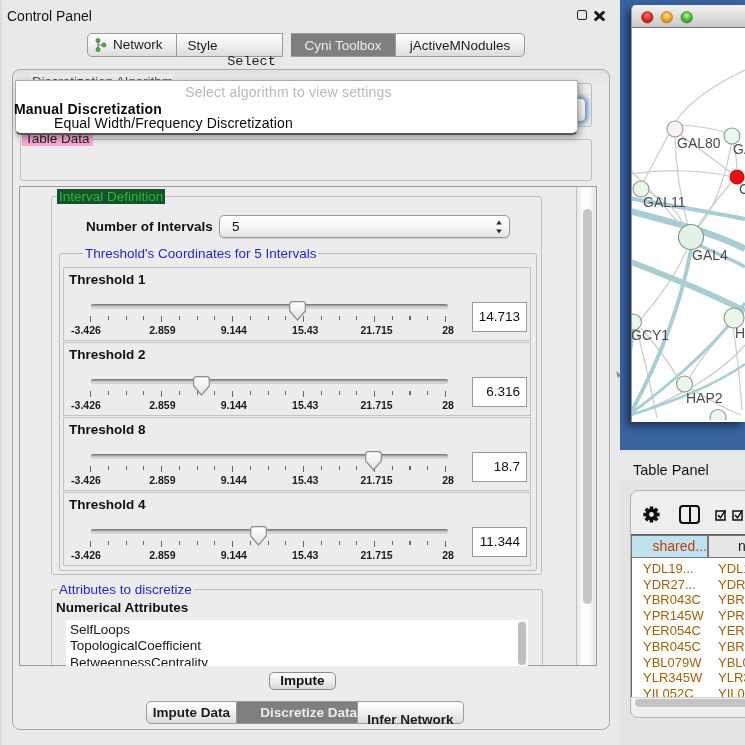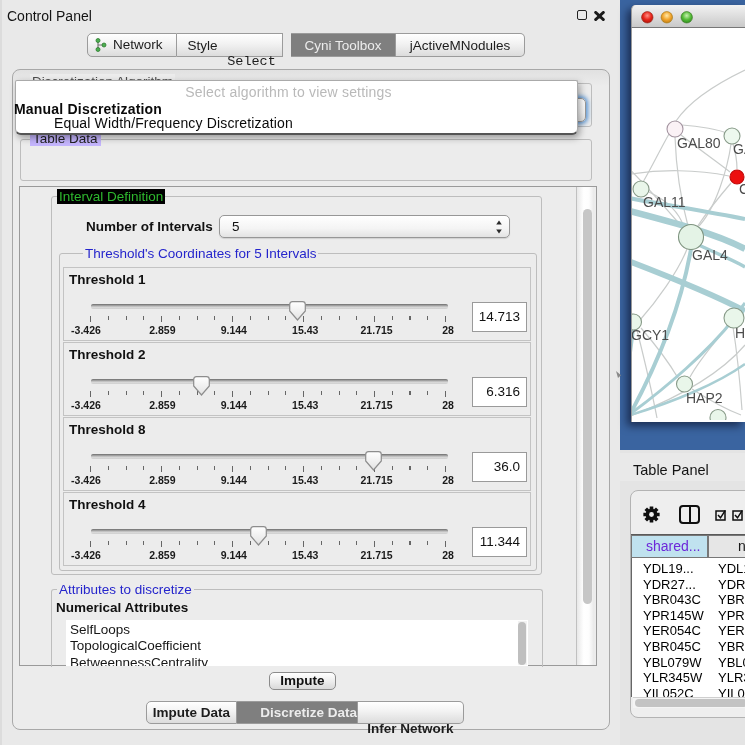--- a/index.html
+++ b/index.html
@@ -12,21 +12,21 @@
 .tabbtn{position:absolute;top:0;height:100%;border:1px solid #9b9b9b;border-left:none;background:linear-gradient(#ffffff,#f2f2f2 45%,#dcdcdc);color:#1c1c1c;font-size:13.5px;text-align:center;}
 .tabsel{background:#7f7f7f;color:#ececec;}
 .thbox{position:absolute;left:63px;width:468px;height:74px;border:1px solid #c3c3c3;background:#ececec;}
 .thlabel{position:absolute;left:5px;top:4px;font-weight:bold;font-size:13.5px;color:#111;}
 .track{position:absolute;left:27px;top:36px;width:357px;height:5px;border-radius:2px;background:linear-gradient(#8f8f8f,#d9d9d9 55%,#cfcfcf);border-top:1px solid #7d7d7d;}
 .ticks1{position:absolute;left:26px;top:48px;width:357px;height:4px;background:repeating-linear-gradient(to right,#666 0,#666 1px,transparent 1px,transparent 17.75px);}
 .ticks2{position:absolute;left:26px;top:48px;width:357px;height:6px;background:repeating-linear-gradient(to right,#666 0,#666 1px,transparent 1px,transparent 71px);}
 .tlab{position:absolute;top:56px;font-size:10.5px;font-weight:bold;color:#1a1a1a;width:60px;text-align:center;}
 .vfield{position:absolute;left:408px;top:34px;width:55px;height:30px;border:1px solid #9a9a9a;background:#fff;font-size:13.5px;color:#111;text-align:right;line-height:28px;padding-right:6px;}
 .thumb{position:absolute;top:33px;width:17px;height:20px;}
-.row1{font-size:13px;color:#000000;}
+.row1{font-size:13px;color:#a16207;}
 </style></head><body>
 <div id="root">
 
 <div class="abs" style="left:0;top:0;width:612px;height:30px;background:#e9e9e9;"></div>
 <div class="abs" style="left:7px;top:8px;font-size:14px;color:#141414;">Control Panel</div>
 <div class="abs" style="left:577px;top:10px;width:10px;height:10px;border:1.5px solid #222;border-radius:2px;"></div>
 <svg class="abs" style="left:594px;top:11px;" width="11" height="10" viewBox="0 0 11 10">
       <path d="M1.6 1.4 L9.4 8.6 M9.4 1.4 L1.6 8.6" stroke="#1a1a1a" stroke-width="2.8" stroke-linecap="round"></path>
     </svg>
 
@@ -46,26 +46,26 @@
 </div>
 
 <div class="abs" style="left:0;top:0;width:2px;height:745px;background:#dcdcdc;"></div>
 <div class="abs" style="left:12px;top:69px;width:598px;height:661px;border:1px solid #a8a8a8;border-radius:8px;background:linear-gradient(#e1e1e1,#ececec 16px);"></div>
 
 <div class="abs etch" style="left:20px;top:83px;width:572px;height:44px;"></div>
 <div class="abs" style="left:30px;top:74px;font-size:13.5px;color:#4d4d4d;background:#ececec;padding:0 2px;">Discretization Algorithm</div>
 <div class="combo" style="left:30px;top:98px;width:556px;height:24px;box-shadow:0 0 4px 2px rgba(86,148,212,0.95);"></div>
 
 <div class="abs etch" style="left:20px;top:139px;width:572px;height:42px;"></div>
-<div class="abs" style="left:30px;top:131px;font-size:13.5px;color:#222;background:#c4b5fd;padding:0 3px;">Table Data</div>
+<div class="abs" style="left:22px;top:131px;font-size:13.5px;color:#222;background:#f9a8d4;padding:0 3px;">Table Data</div>
 
 <div class="abs" style="left:19px;top:186px;width:578px;height:480px;border:1px solid #9a9a9a;background:#ececec;"></div>
 
 <div class="abs etch" style="left:51px;top:196px;width:491px;height:379px;"></div>
-<div class="abs" style="left:57px;top:189px;background:#000000;padding:0 2px;font-size:13.5px;color:#2eb82e;">Interval Definition</div>
+<div class="abs" style="left:57px;top:189px;background:#14532d;padding:0 2px;font-size:13.5px;color:#2eb82e;">Interval Definition</div>
 
 <div class="abs" style="left:86px;top:219px;font-weight:bold;font-size:13.5px;color:#111;">Number of Intervals</div>
 <div class="combo" style="left:219px;top:215px;width:291px;height:23px;">
  <div class="ctext">5</div>
  <svg class="updn" width="6" height="14" viewBox="0 0 6 14">
         <path d="M3 0.5 L5.8 4.5 H0.2 Z" fill="#2b2b2b"></path>
         <path d="M3 13.5 L0.2 9.5 H5.8 Z" fill="#2b2b2b"></path>
       </svg>
 </div>
 
@@ -129,21 +129,21 @@
  <div class="tlab" style="left:354.0px;">28</div>
  <svg class="thumb" style="left:300.5px;" width="17" height="20" viewBox="0 0 17 20">
   <defs>
           <linearGradient id="tg3" x1="0" y1="0" x2="0" y2="1">
             <stop offset="0" stop-color="#ffffff"></stop>
             <stop offset="1" stop-color="#e2e2e2"></stop>
           </linearGradient>
         </defs>
   <path d="M3.5 0.7 H13.5 Q16.3 0.7 16.3 3.5 V10 L8.5 19 L0.7 10 V3.5 Q0.7 0.7 3.5 0.7 Z" fill="url(#tg3)" stroke="#8d8d8d" stroke-width="1.2"></path>
  </svg>
- <div class="vfield">36.0</div>
+ <div class="vfield">18.7</div>
 </div>
 <div class="thbox" style="top:492px;">
  <div class="thlabel">Threshold 4</div>
  <div class="track"></div>
  <div class="ticks1"></div>
  <div class="ticks2"></div>
  <div class="tlab" style="left:-8.0px;">-3.426</div>
  <div class="tlab" style="left:68.4px;">2.859</div>
  <div class="tlab" style="left:139.8px;">9.144</div>
  <div class="tlab" style="left:211.2px;">15.43</div>
@@ -172,21 +172,21 @@
 
 <div class="abs" style="left:576px;top:187px;width:18px;height:478px;background:linear-gradient(to right,#e8e8e8,#ffffff 40%,#fdfdfd 70%,#e9e9e9);border-left:1px solid #c0c0c0;"></div>
 <div class="abs" style="left:583px;top:209px;width:9px;height:395px;background:#c6c6c6;border-radius:5px;"></div>
 
 <div class="abs" style="left:18px;top:667px;width:577px;height:28px;background:#ececec;"></div>
 <div class="abs" style="left:269px;top:672px;width:67px;height:18px;border:1px solid #8b8b8b;border-radius:5px;background:linear-gradient(#ffffff,#ececec 55%,#d9d9d9);text-align:center;font-size:13.5px;font-weight:bold;color:#111;line-height:16px;">Impute</div>
 
 <div class="abs" style="left:146px;top:701px;width:318px;height:23px;">
  <div class="tabbtn" style="left:0;width:91px;border-left:1px solid #9b9b9b;border-radius:5px 0 0 5px;padding-top:3px;font-weight:bold;">Impute Data</div>
  <div class="tabbtn tabsel" style="left:91px;width:121px;padding-top:3px;font-weight:bold;text-align:right;">Discretize Data</div>
- <div class="tabbtn" style="left:212px;width:106px;border-radius:0 5px 5px 0;padding-top:19px;font-weight:bold;">Infer Network</div>
+ <div class="tabbtn" style="left:212px;width:106px;border-radius:0 5px 5px 0;padding-top:10px;font-weight:bold;">Infer Network</div>
 </div>
 
 <div class="abs" style="left:15px;top:80px;width:563px;height:55px;background:#fff;border:1px solid #aaa;border-bottom:2px solid #555;border-radius:2px 2px 6px 6px;box-shadow:2px 3px 7px rgba(0,0,0,0.35);"></div>
 <div class="abs" style="left:7px;top:84px;width:563px;text-align:center;font-size:14px;letter-spacing:0.2px;color:#b9b9b9;">Select algorithm to view settings</div>
 <div class="abs" style="left:14px;top:101px;font-size:14px;letter-spacing:0.2px;font-weight:bold;color:#0a0a0a;">Manual Discretization</div>
 <div class="abs" style="left:14px;top:115px;font-size:14px;letter-spacing:0.15px;color:#0a0a0a;margin-left:40px;">Equal Width/Frequency Discretization</div>
 
 <div class="abs" style="left:620px;top:0;width:125px;height:450px;background:#3a64a0;"></div>
 
 <div class="abs" style="left:616px;top:371px;width:5px;height:7px;background:#8a8a8a;clip-path:polygon(0 0,100% 60%,40% 100%);"></div>
@@ -284,21 +284,21 @@
 <div class="abs" style="left:688.5px;top:506px;width:2.4px;height:17px;background:#0f0f0f;"></div>
 <svg class="abs" style="left:715px;top:509px;" width="28px" height="12" viewBox="0 0 28 12">
  <g fill="none" stroke="#0f0f0f" stroke-width="1.5">
         <rect x="1" y="2" width="9" height="9"></rect>
         <rect x="18" y="2" width="9" height="9"></rect>
         <path d="M3 6 L5.5 8.8 L10.3 1.4 M20 6 L22.5 8.8 L27.3 1.4"></path>
       </g>
 </svg>
 
 <div class="abs" style="left:631px;top:534px;width:120px;height:2px;background:#5a5a5a;"></div>
-<div class="abs" style="left:631px;top:535px;width:77px;height:23px;background:#c0e2ef;border:1px solid #777;font-size:14px;color:#6d28d9;text-align:left;line-height:21px;padding-left:14px;">shared...</div>
+<div class="abs" style="left:631px;top:535px;width:77px;height:23px;background:#c0e2ef;border:1px solid #777;font-size:14px;color:#c2410c;text-align:right;line-height:21px;padding-left:14px;">shared...</div>
 <div class="abs" style="left:708px;top:535px;width:42px;height:23px;background:#e6e6e6;border:1px solid #777;font-size:14px;color:#1a1a1a;padding-left:29px;line-height:21px;overflow:hidden;">name</div>
 
 <div class="abs" style="left:631px;top:558px;width:114px;height:139px;background:#fff;border-left:1.5px solid #666;overflow:hidden;">
  <div class="abs row1" style="left:11px;top:3px;line-height:15.6px;">YDL19...<br>YDR27...<br>YBR043C<br>YPR145W<br>YER054C<br>YBR045C<br>YBL079W<br>YLR345W<br>YIL052C</div>
  <div class="abs row1" style="left:86px;top:3px;line-height:15.6px;white-space:nowrap;">YDL194W<br>YDR277C<br>YBR043C<br>YPR145W<br>YER054C<br>YBR045C<br>YBL079W<br>YLR345W<br>YIL052C</div>
 </div>
 
 <div class="abs" style="left:633px;top:697px;width:112px;height:11px;background:#f4f4f4;border-top:1px solid #cfcfcf;"></div>
 <div class="abs" style="left:635px;top:698.5px;width:112px;height:8px;background:#c3c3c3;border-radius:4px;"></div>
 

